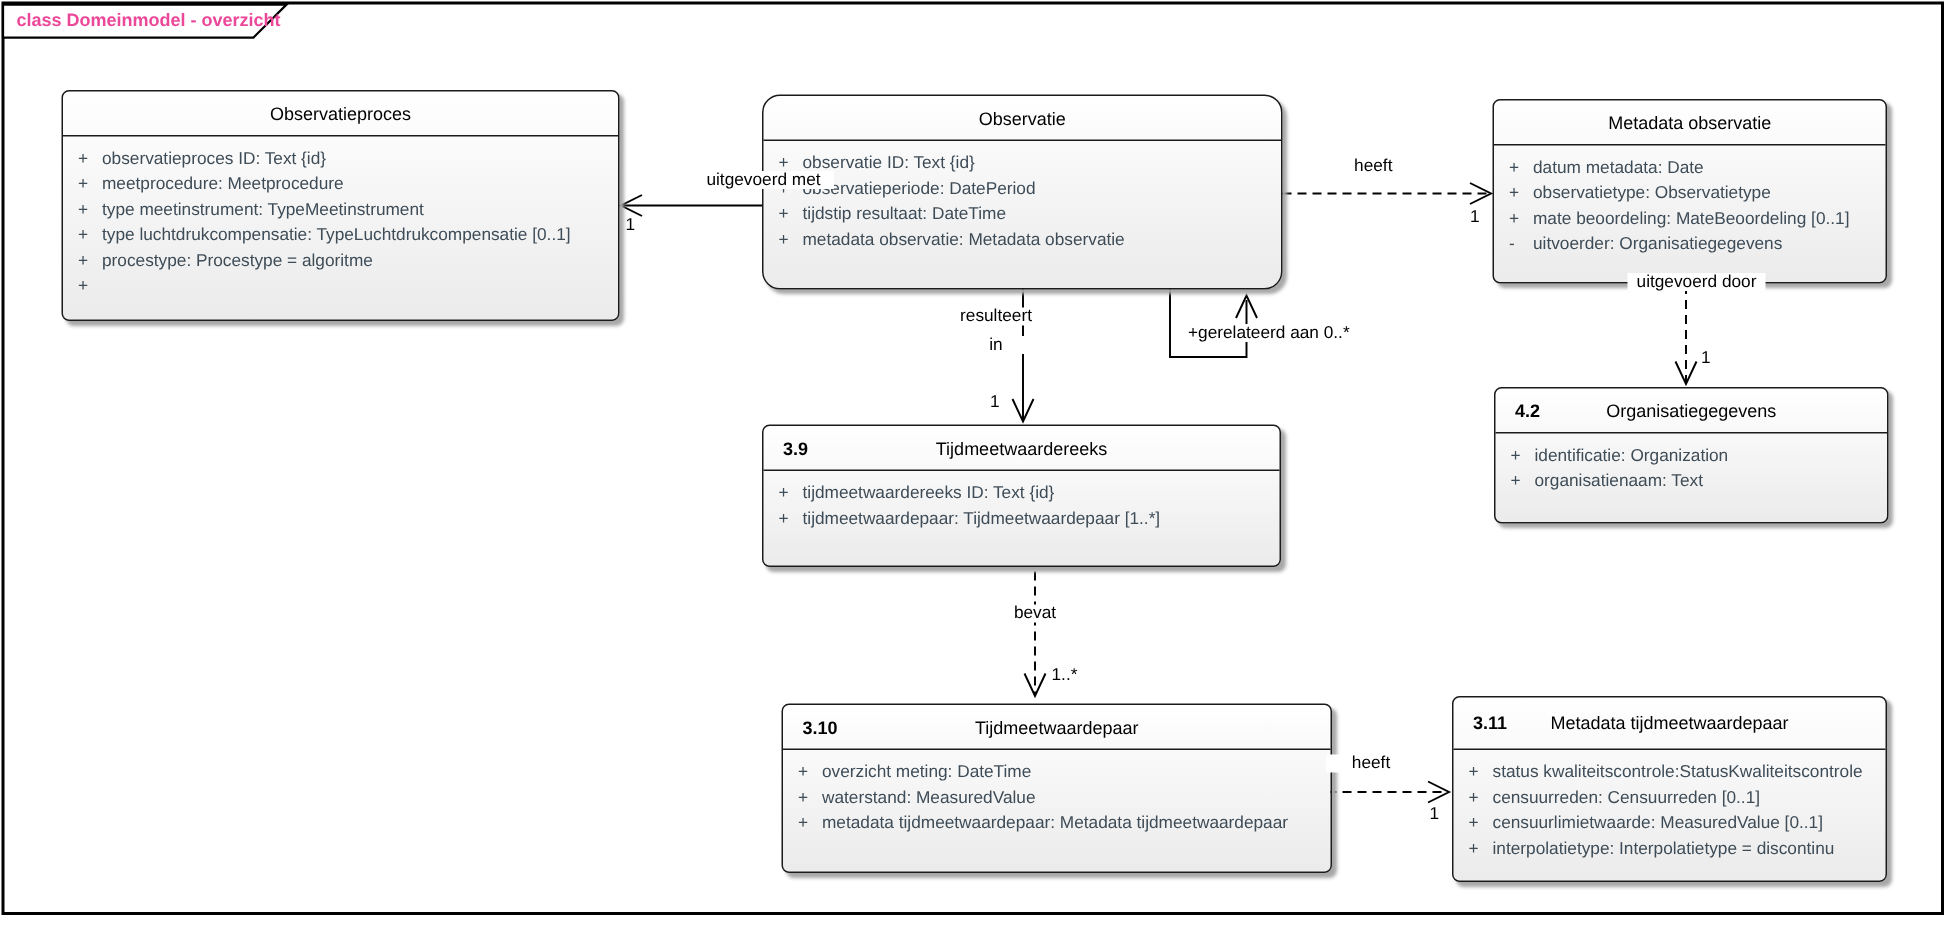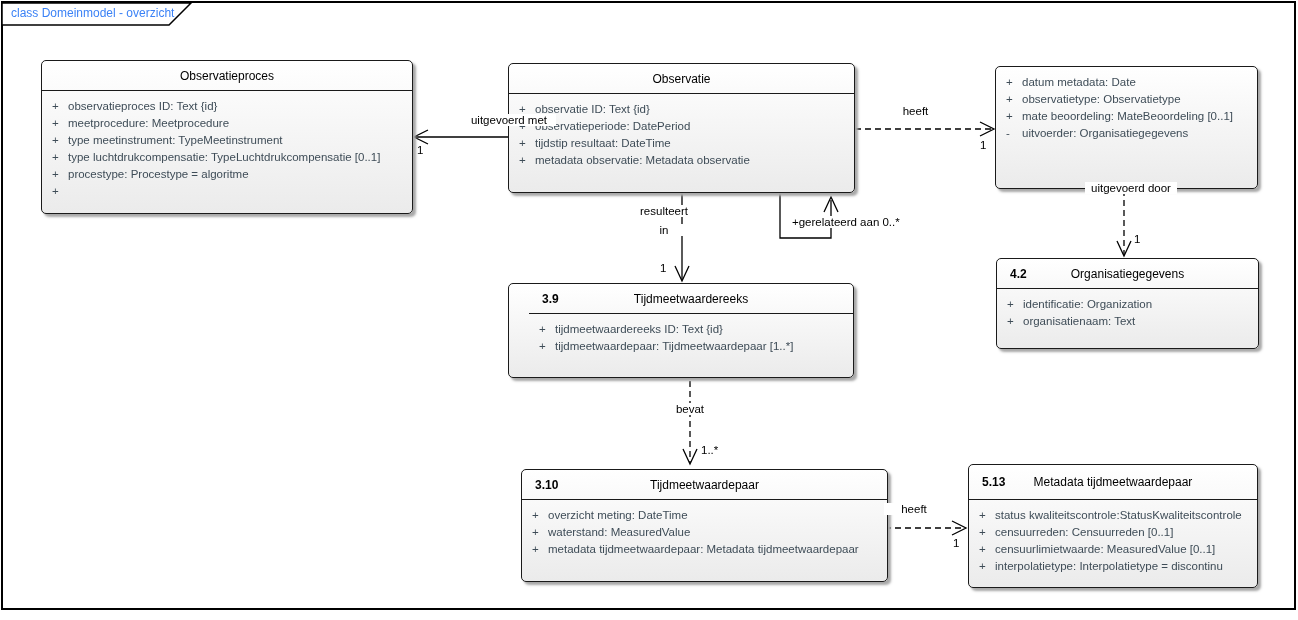--- a/index.html
+++ b/index.html
@@ -4,21 +4,21 @@
 <style>
   * { margin: 0; padding: 0; box-sizing: border-box; }
   html, body { width: 1298px; height: 620px; background: #fff; overflow: hidden;
     font-family: "Liberation Sans", "DejaVu Sans", sans-serif; }
   #canvas { position: relative; width: 1298px; height: 620px; background: #fff; }
   #frame { position: absolute; left: 1px; top: 1px; width: 1295px; height: 609px;
     border: 2px solid #000; }
   #svg-layer { position: absolute; left: 0; top: 0; width: 1298px; height: 620px; }
 
   .tab-title { position: absolute; left: 11px; top: 6px; font-size: 12px;
-    font-weight: normal; color: #3b82f6; white-space: nowrap; }
+    font-weight: bold; color: #ec4899; white-space: nowrap; }
 
   .uml-class { position: absolute; border: 1.5px solid #1a1a1a; border-radius: 5px;
     background: linear-gradient(180deg, #ffffff 0%, #f4f4f4 55%, #ebebeb 100%);
     box-shadow: 3px 3px 2.5px #a8a8a8; }
   .uml-header { position: relative; border-bottom: 1.5px solid #1a1a1a;
     height: 30px; }
   .uml-header.tall { height: 35px; }
   .uml-num { position: absolute; left: 13px; top: 50%; transform: translateY(-50%);
     font-size: 12px; font-weight: bold; color: #000; }
   .uml-name { position: absolute; left: 0; right: 0; top: 50%; transform: translateY(-50%);
@@ -106,21 +106,21 @@
       <div class="attr-row">
           <span class="vis">+</span>
           <span class="attr-text">procestype: Procestype = algoritme</span>
         </div>
       <div class="attr-row">
           <span class="vis">+</span>
         </div>
     </div>
   </div>
 
-  <div class="uml-class" style="left:508px; top:63px; width:347px; height:130px;">
+  <div class="uml-class" style="left:508px; top:63px; width:347px; height:130px;border-radius:12px;">
     <div class="uml-header">
       <div class="uml-name">Observatie</div>
     </div>
     <div class="uml-attrs">
       <div class="attr-row">
           <span class="vis">+</span>
           <span class="attr-text">observatie ID: Text {id}</span>
         </div>
       <div class="attr-row">
           <span class="vis">+</span>
@@ -131,41 +131,44 @@
           <span class="attr-text">tijdstip resultaat: DateTime</span>
         </div>
       <div class="attr-row">
           <span class="vis">+</span>
           <span class="attr-text">metadata observatie: Metadata observatie</span>
         </div>
     </div>
   </div>
 
   <div class="uml-class" style="left:995px; top:66px; width:263px; height:123px;">
+    <div class="uml-header">
+      <div class="uml-name">Metadata observatie</div>
+    </div>
     <div class="uml-attrs">
       <div class="attr-row">
           <span class="vis">+</span>
           <span class="attr-text">datum metadata: Date</span>
         </div>
       <div class="attr-row">
           <span class="vis">+</span>
           <span class="attr-text">observatietype: Observatietype</span>
         </div>
       <div class="attr-row">
           <span class="vis">+</span>
           <span class="attr-text">mate beoordeling: MateBeoordeling [0..1]</span>
         </div>
       <div class="attr-row">
           <span class="vis">-</span>
           <span class="attr-text">uitvoerder: Organisatiegegevens</span>
         </div>
     </div>
   </div>
 
-  <div class="uml-class" style="left:508px; top:283px; width:346px; height:95px;padding-left:20px;">
+  <div class="uml-class" style="left:508px; top:283px; width:346px; height:95px;">
     <div class="uml-header">
       <span class="uml-num">3.9</span>
       <div class="uml-name">Tijdmeetwaardereeks</div>
     </div>
     <div class="uml-attrs">
       <div class="attr-row">
           <span class="vis">+</span>
           <span class="attr-text">tijdmeetwaardereeks ID: Text {id}</span>
         </div>
       <div class="attr-row">
@@ -208,21 +211,21 @@
         </div>
       <div class="attr-row">
           <span class="vis">+</span>
           <span class="attr-text">metadata tijdmeetwaardepaar: Metadata tijdmeetwaardepaar</span>
         </div>
     </div>
   </div>
 
   <div class="uml-class" style="left:968px; top:464px; width:290px; height:124px;">
     <div class="uml-header tall">
-      <span class="uml-num">5.13</span>
+      <span class="uml-num">3.11</span>
       <div class="uml-name">Metadata tijdmeetwaardepaar</div>
     </div>
     <div class="uml-attrs">
       <div class="attr-row">
           <span class="vis">+</span>
           <span class="attr-text">status kwaliteitscontrole:StatusKwaliteitscontrole</span>
         </div>
       <div class="attr-row">
           <span class="vis">+</span>
           <span class="attr-text">censuurreden: Censuurreden [0..1]</span>

